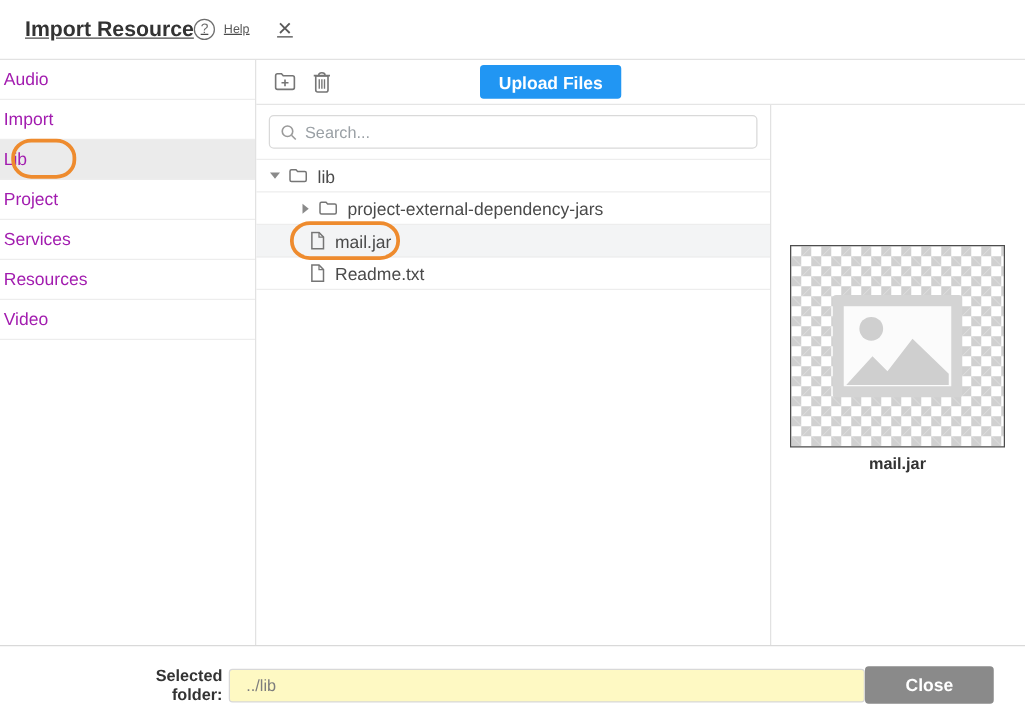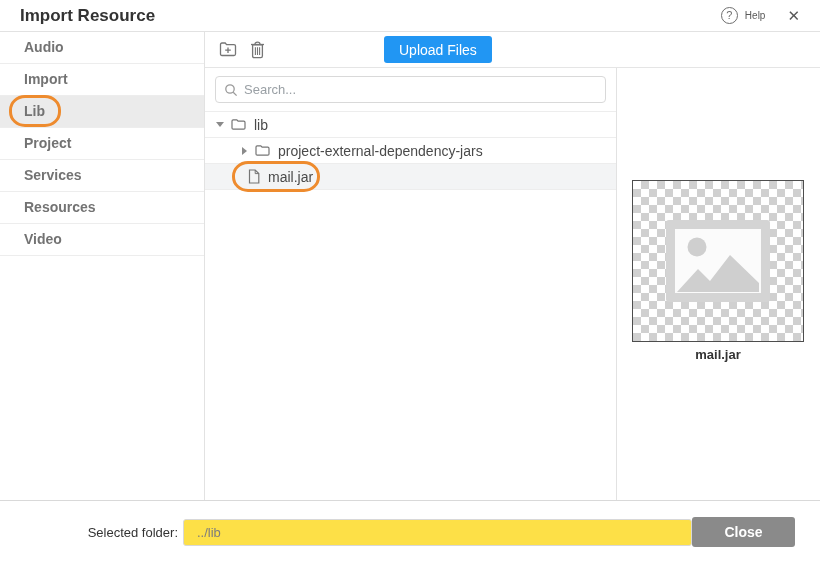--- a/index.html
+++ b/index.html
@@ -1,49 +1,49 @@
 <!DOCTYPE html>
 <html style="--accent: #2196f3; --annotation: #ee8b2e; --close-button: #8a8a8a;"><head>
 <meta charset="utf-8">
 <style>
   * { margin:0; padding:0; box-sizing:border-box; }
   html,body { background:#fff; }
   body { font-family:"Liberation Sans", sans-serif; color:#4a4a4a; }
   .dialog { position:relative; width:820px; height:580px; background:#fff; overflow:hidden; }
 
   
-  .hdr { height:32px; display:flex; align-items:center; justify-content:space-between;
-         padding:0 20px; border-bottom:1px solid #e2e2e2; }
+  .hdr { height:48px; display:flex; align-items:center; justify-content:flex-start;
+         padding:0 20px; border-bottom:1px solid #e2e2e2;text-decoration:underline; }
   .hdr-title { font-size:17px; font-weight:bold; color:#333; }
   .hdr-right { display:flex; align-items:center; }
   .help-circle { width:17px; height:17px; border:1.5px solid #6e6e6e; border-radius:50%;
                  color:#6e6e6e; font-size:11px; line-height:14px; text-align:center; }
   .help-label { margin-left:7px; font-size:10px; color:#595959; }
   .close-x { margin-left:22px; font-size:15px; color:#595959; cursor:pointer; line-height:1; }
 
   
   .bod { display:flex; height:469px; border-bottom:1px solid #d9d9d9; }
 
   
   .sidebar { width:205px; border-right:1px solid #e2e2e2; }
-  .side-item { position:relative; height:32px; line-height:31px; padding-left:24px;
-               font-size:14px; color:#737373; border-bottom:1px solid #ededed; cursor:pointer;font-weight:bold; }
+  .side-item { position:relative; height:32px; line-height:31px; padding-left:3px;
+               font-size:14px; color:#a21caf; border-bottom:1px solid #ededed; cursor:pointer; }
   .side-item.sel { background:#ebebeb; }
   .ann { position:absolute; border:3px solid var(--annotation,#ee8b2e); border-radius:16px/15px;
          pointer-events:none; z-index:5; }
   .ann-lib { left:9px; top:-1px; width:52px; height:32px; }
 
   
   .main { flex:1; display:flex; flex-direction:column; }
   .toolbar { position:relative; height:36px; border-bottom:1px solid #e5e5e5;
              display:flex; align-items:center; padding-left:13px; }
   .tb-icon { display:inline-flex; align-items:center; justify-content:center; margin-right:12px; cursor:pointer; }
   .upload-btn { position:absolute; left:179px; top:4px; height:27px; padding:0 15px;
                 background:var(--accent,#2196f3); color:#fff; border:none; border-radius:3px;
-                font-size:14px; font-weight:normal; font-family:"Liberation Sans",sans-serif; cursor:pointer; }
+                font-size:14px; font-weight:bold; font-family:"Liberation Sans",sans-serif; cursor:pointer; }
 
   .content { flex:1; display:flex; }
 
   
   .treepanel { width:412px; border-right:1px solid #e2e2e2; display:flex; flex-direction:column; }
   .searchbox { margin:8px 10px 8px 10px; height:27px; border:1px solid #d9d9d9; border-radius:4px;
                display:flex; align-items:center; padding:0 8px; }
   .searchbox input { border:none; outline:none; flex:1; margin-left:6px; font-size:13px;
                      color:#555; font-family:"Liberation Sans",sans-serif; background:transparent; }
   .searchbox input::placeholder { color:#9aa0a5; }
@@ -72,22 +72,22 @@
             linear-gradient(-45deg,#d0d0d0 25%,transparent 25%),
             linear-gradient(45deg,transparent 75%,#d0d0d0 75%),
             linear-gradient(-45deg,transparent 75%,#d0d0d0 75%);
           background-size:16px 16px;
           background-position:0 0, 0 8px, 8px -8px, -8px 0;
           display:flex; align-items:center; justify-content:center; }
   .pcaption { margin-top:5px; text-align:center; font-size:13px; font-weight:bold; color:#333; }
 
   
   .ftr { height:62px; display:flex; align-items:center; }
-  .ftr-label { margin-left:83px; width:95px; text-align:right; font-size:13px; font-weight:normal; color:#333; }
-  .ftr-input { margin-left:5px; width:509px; height:27px; background:#fde047; border:1px solid #d8d8d8;
+  .ftr-label { margin-left:83px; width:95px; text-align:right; font-size:13px; font-weight:bold; color:#333; }
+  .ftr-input { margin-left:5px; width:509px; height:27px; background:#fef9c3; border:1px solid #d8d8d8;
                border-radius:3px; padding:0 13px; font-size:13px; color:#7d7d7d;
                font-family:"Liberation Sans",sans-serif; outline:none; }
   .close-btn { width:103px; height:30px; background:var(--close-button,#8a8a8a);
                color:#fff; border:none; border-radius:3px; font-size:14px; font-weight:bold;
                font-family:"Liberation Sans",sans-serif; cursor:pointer; }
 </style>
 </head>
 <body>
 
 <div class="dialog">
@@ -189,20 +189,29 @@
               <span class="ticon">
                 <svg width="12" height="15" viewBox="0 0 12 15">
                   <path d="M1.5 1 H7.2 L10.8 4.6 V14 H1.5 Z" fill="none" stroke="#757575" stroke-width="1.2"></path>
                   <path d="M7.2 1 V4.6 H10.8" fill="none" stroke="#757575" stroke-width="1"></path>
                 </svg>
               </span>
               <span>mail.jar</span>
               <div class="ann ann-mail"></div>
             </div>
 
+            <div class="trow d1f">
+              <span class="ticon">
+                <svg width="12" height="15" viewBox="0 0 12 15">
+                  <path d="M1.5 1 H7.2 L10.8 4.6 V14 H1.5 Z" fill="none" stroke="#757575" stroke-width="1.2"></path>
+                  <path d="M7.2 1 V4.6 H10.8" fill="none" stroke="#757575" stroke-width="1"></path>
+                </svg>
+              </span>
+              <span>Readme.txt</span>
+            </div>
 
           </div>
         </div>
 
         <div class="prevpanel">
           <div class="ptile">
             <div class="pbox">
               <svg width="104" height="82" viewBox="0 0 104 82">
                 <rect x="0" y="0" width="104" height="82" rx="3" fill="#d4d4d4"></rect>
                 <rect x="9" y="9" width="86" height="64" fill="#fbfbfb"></rect>

